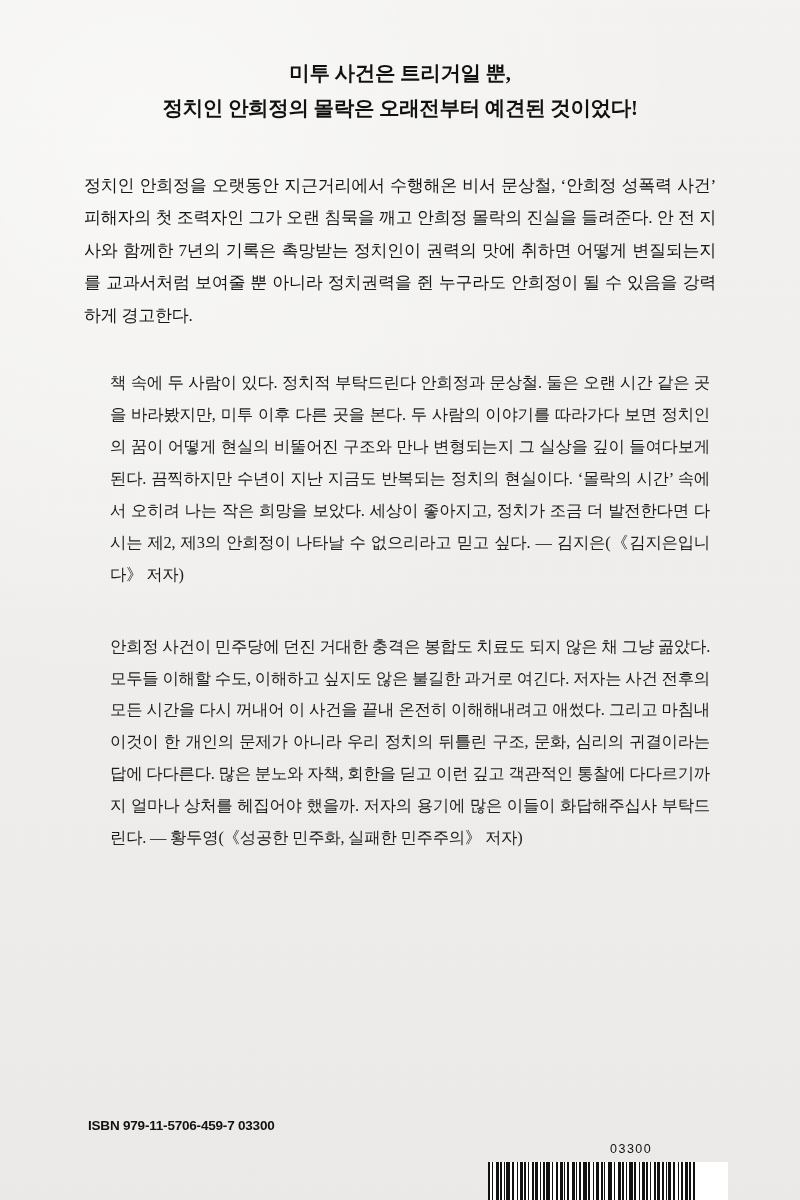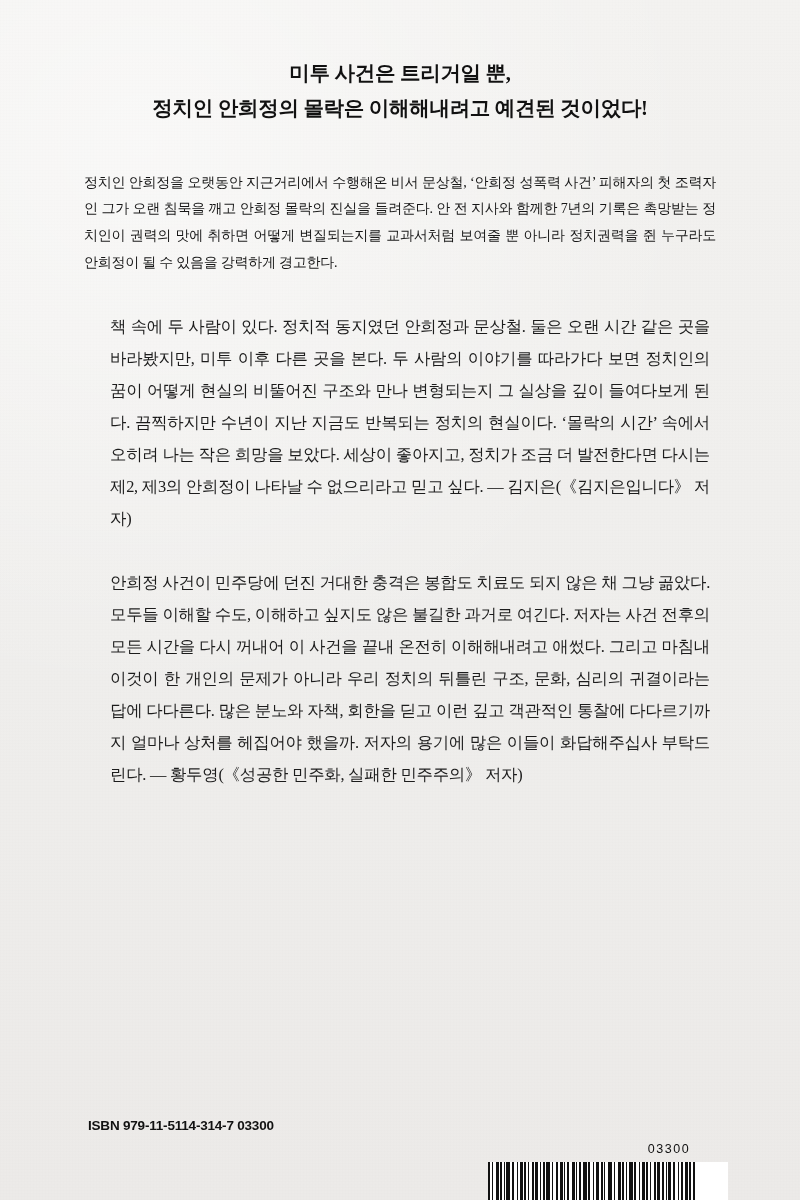--- a/index.html
+++ b/index.html
@@ -44,42 +44,42 @@
     letter-spacing: -0.3px;
     color: #111;
   }
   .headline .line {
     display: block;
     white-space: nowrap;
     font-family: Liberation Serif, serif;
   }
   .lede {
     margin-top: 43px;
-    font-size: 14px;
+    font-size: 17px;
     line-height: 1.92;
     text-align: justify;
     text-justify: inter-character;
     letter-spacing: -0.25px;
     color: #161616;
   }
   .blurbs {
     margin-top: 34px;
     padding-left: 26px;
     padding-right: 6px;
   }
   .blurb {
     font-size: 16.4px;
     line-height: 1.95;
     text-align: justify;
     text-justify: inter-character;
     letter-spacing: -0.25px;
     color: #1c1c1c;
   }
   .blurb + .blurb {
-    margin-top: 32px;
+    margin-top: 40px;
   }
   .footer {
     position: absolute;
     left: 0;
     right: 0;
     bottom: 0;
     height: 240px;
   }
   .isbn-block {
     position: absolute;
@@ -99,21 +99,20 @@
     position: absolute;
     right: 72px;
     bottom: 42px;
     width: 240px;
   }
   .supp-code {
     position: absolute;
     right: 0;
     top: -16px;
     width: 118px;
-    text-align: center;
     font-family: "Liberation Sans", sans-serif;
     font-size: 12.5px;
     letter-spacing: 1.5px;
     color: #111;
   }
   .barcode-supp {
     position: absolute;
     right: 0;
     top: 4px;
     width: 118px;
@@ -144,36 +143,36 @@
 </head>
 <body>
 
 <div class="page">
   <div class="grain"></div>
 
   <div class="content">
 
     <div class="headline">
       <span class="line">미투 사건은 트리거일 뿐,</span>
-      <span class="line">정치인 안희정의 몰락은 이해해내려고 예견된 것이었다!</span>
+      <span class="line">정치인 안희정의 몰락은 오래전부터 예견된 것이었다!</span>
     </div>
 
     <p class="lede">정치인 안희정을 오랫동안 지근거리에서 수행해온 비서 문상철, ‘안희정 성폭력 사건’ 피해자의 첫 조력자인 그가 오랜 침묵을 깨고 안희정 몰락의 진실을 들려준다. 안 전 지사와 함께한 7년의 기록은 촉망받는 정치인이 권력의 맛에 취하면 어떻게 변질되는지를 교과서처럼 보여줄 뿐 아니라 정치권력을 쥔 누구라도 안희정이 될 수 있음을 강력하게 경고한다.</p>
 
     <div class="blurbs">
-      <p class="blurb">책 속에 두 사람이 있다. 정치적 동지였던 안희정과 문상철. 둘은 오랜 시간 같은 곳을 바라봤지만, 미투 이후 다른 곳을 본다. 두 사람의 이야기를 따라가다 보면 정치인의 꿈이 어떻게 현실의 비뚤어진 구조와 만나 변형되는지 그 실상을 깊이 들여다보게 된다. 끔찍하지만 수년이 지난 지금도 반복되는 정치의 현실이다. ‘몰락의 시간’ 속에서 오히려 나는 작은 희망을 보았다. 세상이 좋아지고, 정치가 조금 더 발전한다면 다시는 제2, 제3의 안희정이 나타날 수 없으리라고 믿고 싶다. — 김지은(《김지은입니다》 저자)</p>
+      <p class="blurb">책 속에 두 사람이 있다. 정치적 부탁드린다 안희정과 문상철. 둘은 오랜 시간 같은 곳을 바라봤지만, 미투 이후 다른 곳을 본다. 두 사람의 이야기를 따라가다 보면 정치인의 꿈이 어떻게 현실의 비뚤어진 구조와 만나 변형되는지 그 실상을 깊이 들여다보게 된다. 끔찍하지만 수년이 지난 지금도 반복되는 정치의 현실이다. ‘몰락의 시간’ 속에서 오히려 나는 작은 희망을 보았다. 세상이 좋아지고, 정치가 조금 더 발전한다면 다시는 제2, 제3의 안희정이 나타날 수 없으리라고 믿고 싶다. — 김지은(《김지은입니다》 저자)</p>
       <p class="blurb">안희정 사건이 민주당에 던진 거대한 충격은 봉합도 치료도 되지 않은 채 그냥 곪았다. 모두들 이해할 수도, 이해하고 싶지도 않은 불길한 과거로 여긴다. 저자는 사건 전후의 모든 시간을 다시 꺼내어 이 사건을 끝내 온전히 이해해내려고 애썼다. 그리고 마침내 이것이 한 개인의 문제가 아니라 우리 정치의 뒤틀린 구조, 문화, 심리의 귀결이라는 답에 다다른다. 많은 분노와 자책, 회한을 딛고 이런 깊고 객관적인 통찰에 다다르기까지 얼마나 상처를 헤집어야 했을까. 저자의 용기에 많은 이들이 화답해주십사 부탁드린다. — 황두영(《성공한 민주화, 실패한 민주주의》 저자)</p>
     </div>
 
   </div>
 
   <div class="footer">
 
     <div class="isbn-block">
-      <div>ISBN 979-11-5114-314-7 03300</div>
+      <div>ISBN 979-11-5706-459-7 03300</div>
     </div>
 
     <div class="barcode-area">
       <div class="supp-code">03300</div>
 
       <div class="barcode-main">
         <div class="bars">
           <i style="width:2px"></i>
             <i class="sp" style="width:2px"></i>
           <i style="width:1px"></i>

